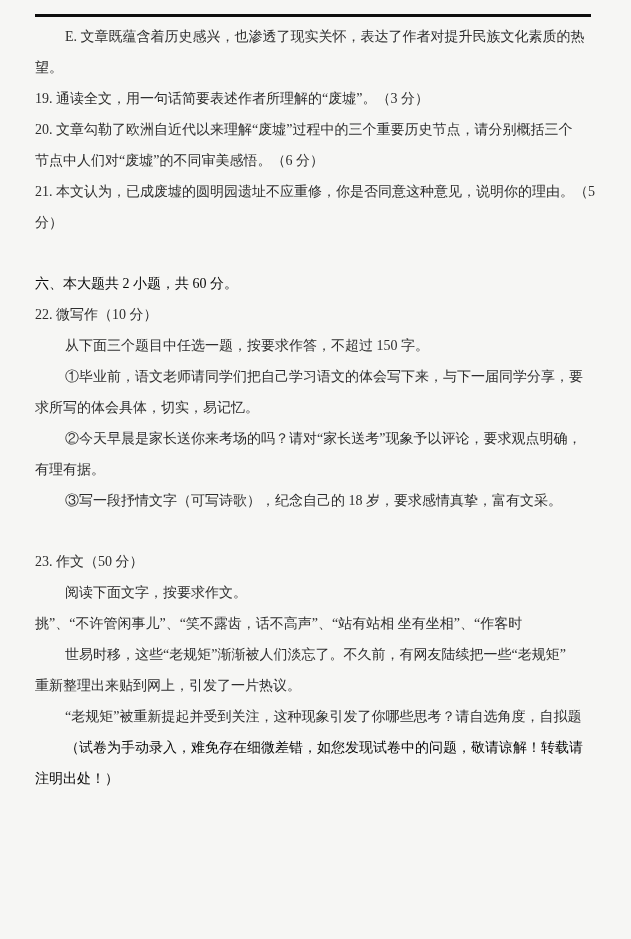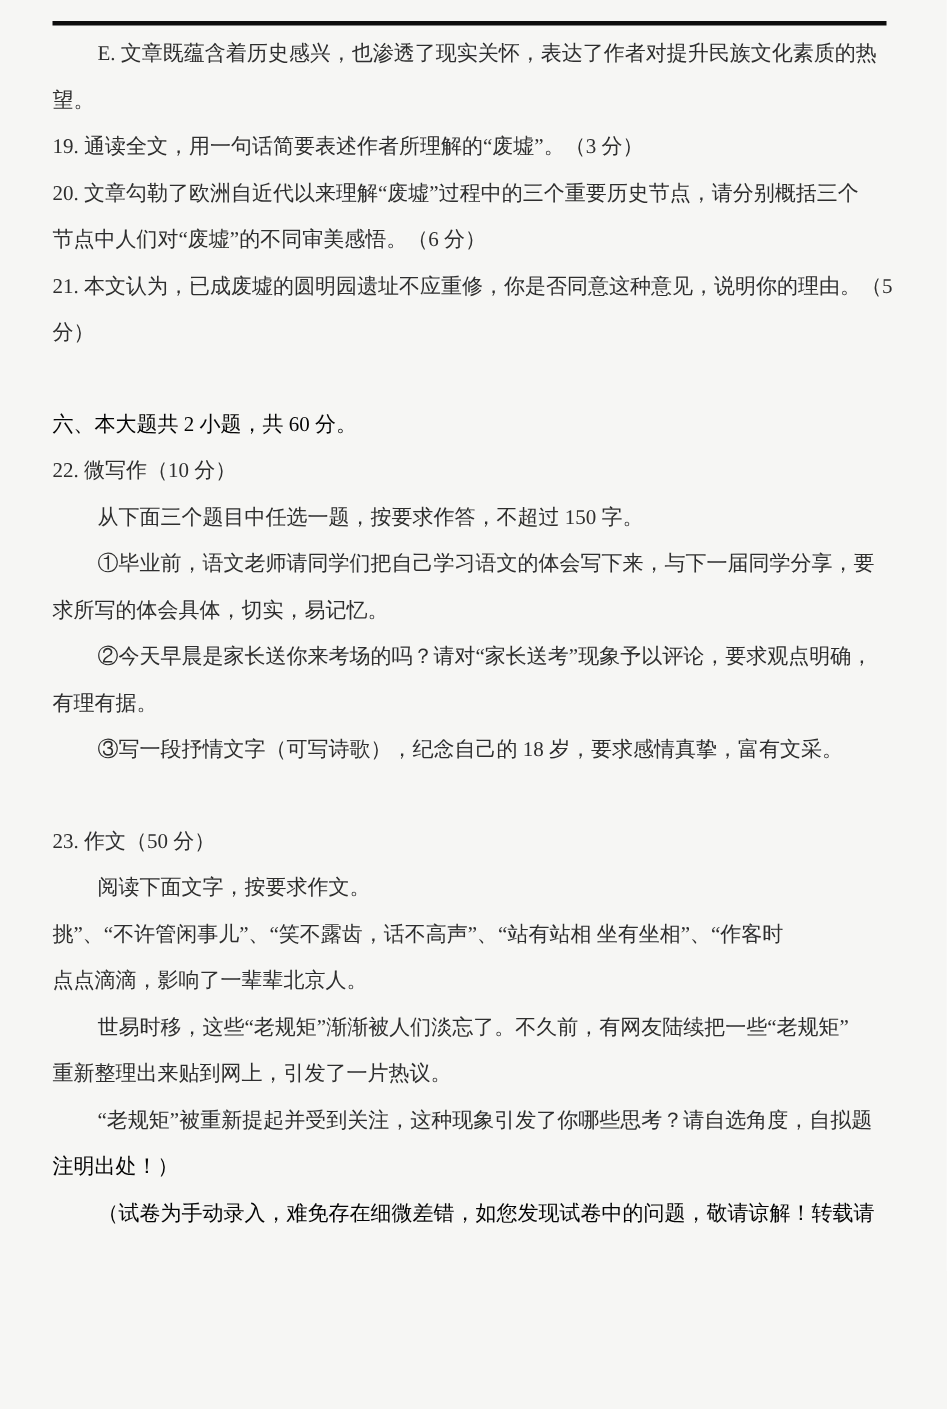--- a/index.html
+++ b/index.html
@@ -69,20 +69,19 @@
       <div class="line">22. 微写作（10 分）</div>
       <div class="line indent">从下面三个题目中任选一题，按要求作答，不超过 150 字。</div>
       <div class="line indent">①毕业前，语文老师请同学们把自己学习语文的体会写下来，与下一届同学分享，要</div>
       <div class="line">求所写的体会具体，切实，易记忆。</div>
       <div class="line indent">②今天早晨是家长送你来考场的吗？请对“家长送考”现象予以评论，要求观点明确，</div>
       <div class="line">有理有据。</div>
       <div class="line indent">③写一段抒情文字（可写诗歌），纪念自己的 18 岁，要求感情真挚，富有文采。</div>
       <div class="line gap">23. 作文（50 分）</div>
       <div class="line indent">阅读下面文字，按要求作文。</div>
       <div class="line">挑”、“不许管闲事儿”、“笑不露齿，话不高声”、“站有站相 坐有坐相”、“作客时</div>
-      <div class="line">点点滴滴，影响了一辈辈北京人。</div>
       <div class="line indent">世易时移，这些“老规矩”渐渐被人们淡忘了。不久前，有网友陆续把一些“老规矩”</div>
       <div class="line">重新整理出来贴到网上，引发了一片热议。</div>
       <div class="line indent">“老规矩”被重新提起并受到关注，这种现象引发了你哪些思考？请自选角度，自拟题</div>
+      <div class="line indent bold">（试卷为手动录入，难免存在细微差错，如您发现试卷中的问题，敬请谅解！转载请</div>
       <div class="line bold">注明出处！）</div>
-      <div class="line indent bold">（试卷为手动录入，难免存在细微差错，如您发现试卷中的问题，敬请谅解！转载请</div>
     </div>
 </div>
 
 </body></html>

